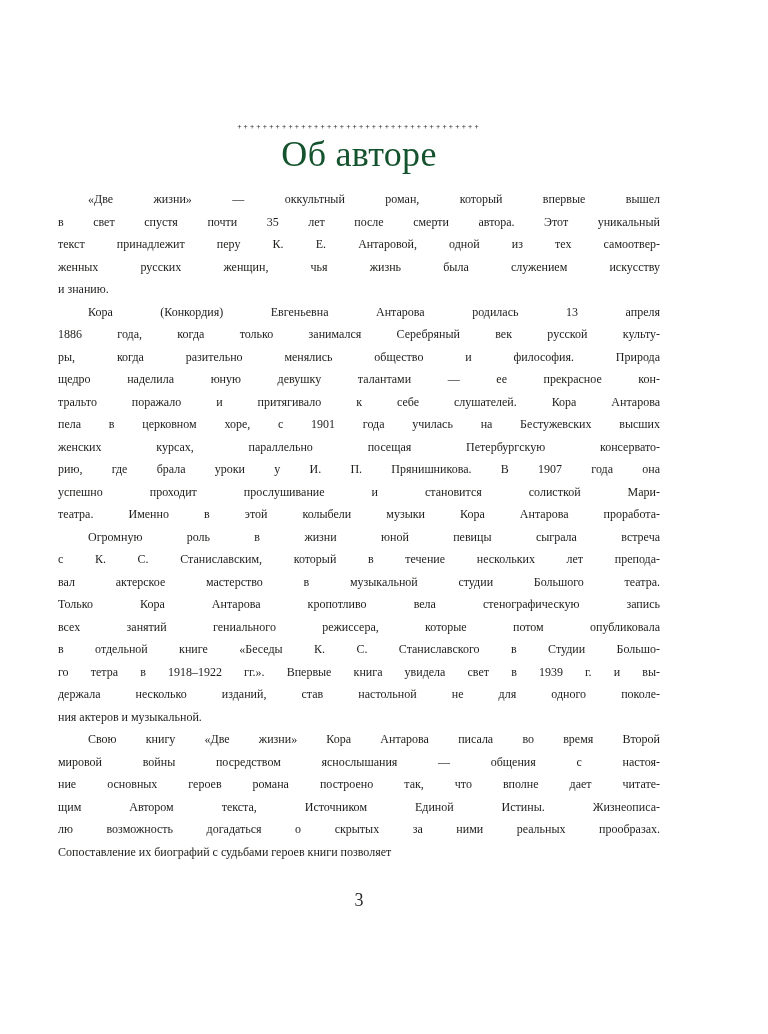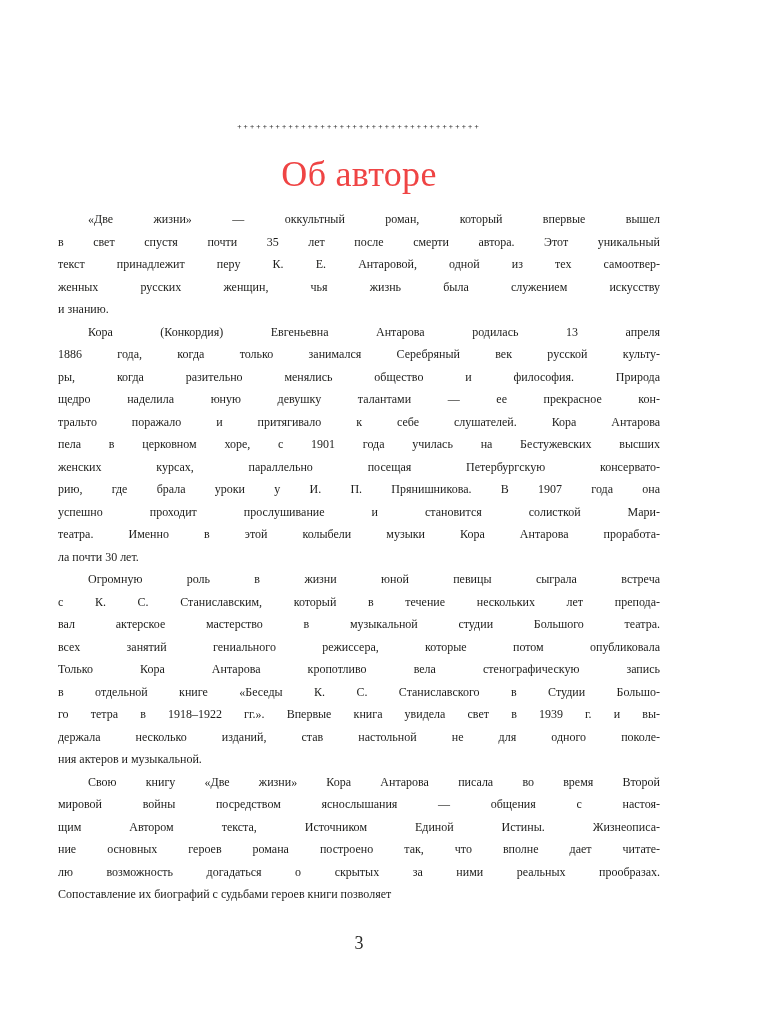--- a/index.html
+++ b/index.html
@@ -28,27 +28,27 @@
     font-family: "DejaVu Sans Mono", monospace;
     font-size: 7px;
     letter-spacing: 2.2px;
     line-height: 10px;
     color: #3a3a3a;
     -webkit-mask-image: linear-gradient(to right, rgba(0,0,0,0) 0%, #000 22%, #000 78%, rgba(0,0,0,0) 100%);
     mask-image: linear-gradient(to right, rgba(0,0,0,0) 0%, #000 22%, #000 78%, rgba(0,0,0,0) 100%);
     user-select: none;
   }
   .title {
-    margin: 20px 0 0 0;
+    margin: 0 0 0 0;
     font-size: 36px;
     font-weight: 400;
     line-height: 44px;
     text-align: center;
     letter-spacing: 0.3px;
-    color: #ef4444;
+    color: #14532d;
   }
   .body-text {
     margin-top: 12px;
     font-size: 12px;
     line-height: 22.5px;
   }
   .paragraph {
     margin: 0;
   }
   .line {
@@ -90,38 +90,37 @@
           <div class="line first">Кора (Конкордия) Евгеньевна Антарова родилась 13 апреля</div>
           <div class="line">1886 года, когда только занимался Серебряный век русской культу-</div>
           <div class="line">ры, когда разительно менялись общество и философия. Природа</div>
           <div class="line">щедро наделила юную девушку талантами — ее прекрасное кон-</div>
           <div class="line">тральто поражало и притягивало к себе слушателей. Кора Антарова</div>
           <div class="line">пела в церковном хоре, с 1901 года училась на Бестужевских высших</div>
           <div class="line">женских курсах, параллельно посещая Петербургскую консервато-</div>
           <div class="line">рию, где брала уроки у И. П. Прянишникова. В 1907 года она</div>
           <div class="line">успешно проходит прослушивание и становится солисткой Мари-</div>
           <div class="line">театра. Именно в этой колыбели музыки Кора Антарова проработа-</div>
-          <div class="line last">ла почти 30 лет.</div>
         </div>
         <div class="paragraph">
           <div class="line first">Огромную роль в жизни юной певицы сыграла встреча</div>
           <div class="line">с К. С. Станиславским, который в течение нескольких лет препода-</div>
           <div class="line">вал актерское мастерство в музыкальной студии Большого театра.</div>
+          <div class="line">Только Кора Антарова кропотливо вела стенографическую запись</div>
           <div class="line">всех занятий гениального режиссера, которые потом опубликовала</div>
-          <div class="line">Только Кора Антарова кропотливо вела стенографическую запись</div>
           <div class="line">в отдельной книге «Беседы К. С. Станиславского в Студии Большо-</div>
           <div class="line">го тетра в 1918–1922 гг.». Впервые книга увидела свет в 1939 г. и вы-</div>
           <div class="line">держала несколько изданий, став настольной не для одного поколе-</div>
           <div class="line last">ния актеров и музыкальной.</div>
         </div>
         <div class="paragraph">
           <div class="line first">Свою книгу «Две жизни» Кора Антарова писала во время Второй</div>
           <div class="line">мировой войны посредством яснослышания — общения с настоя-</div>
+          <div class="line">ние основных героев романа построено так, что вполне дает читате-</div>
           <div class="line">щим Автором текста, Источником Единой Истины. Жизнеописа-</div>
-          <div class="line">ние основных героев романа построено так, что вполне дает читате-</div>
           <div class="line">лю возможность догадаться о скрытых за ними реальных прообразах.</div>
           <div class="line last">Сопоставление их биографий с судьбами героев книги позволяет</div>
         </div>
       </div>
     <div class="footer">
       <span>3</span>
     </div>
   </div>
 </div>
 

